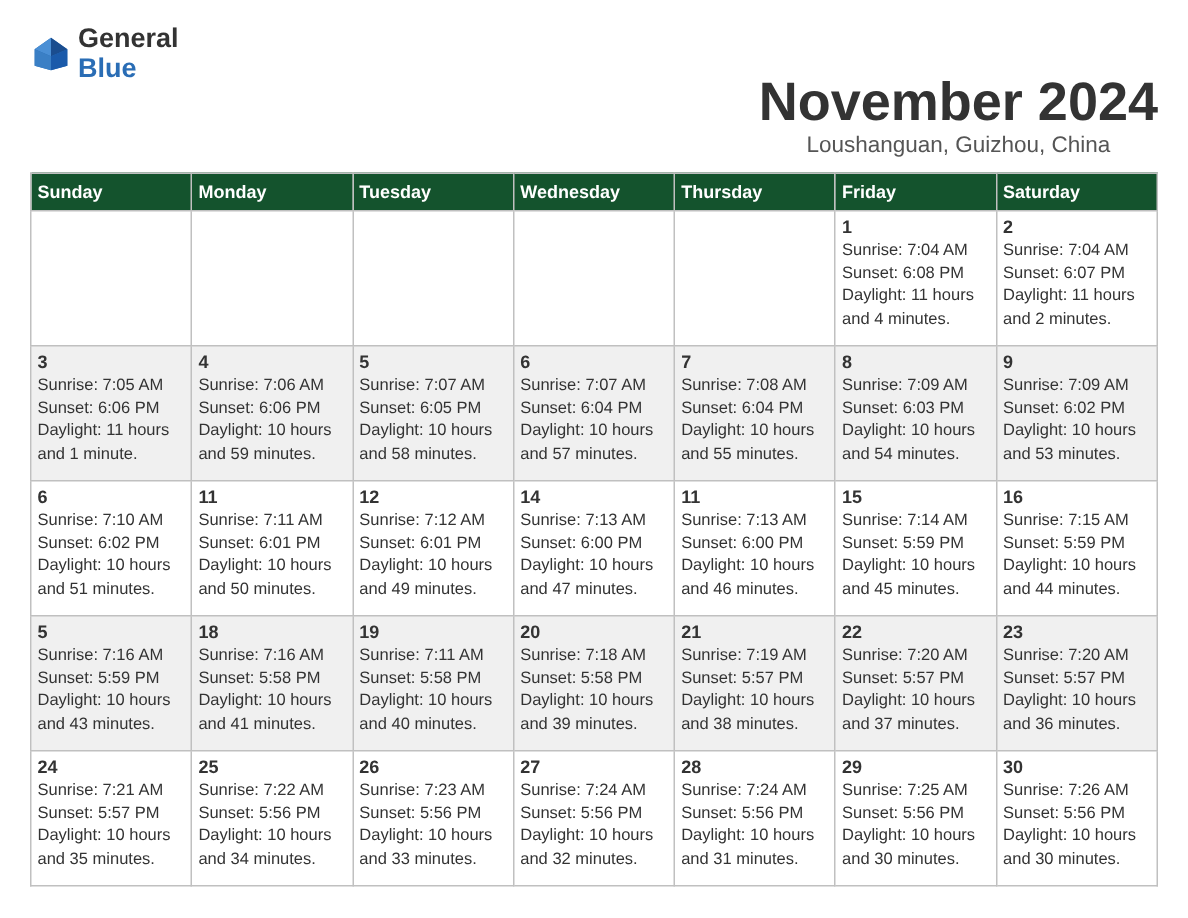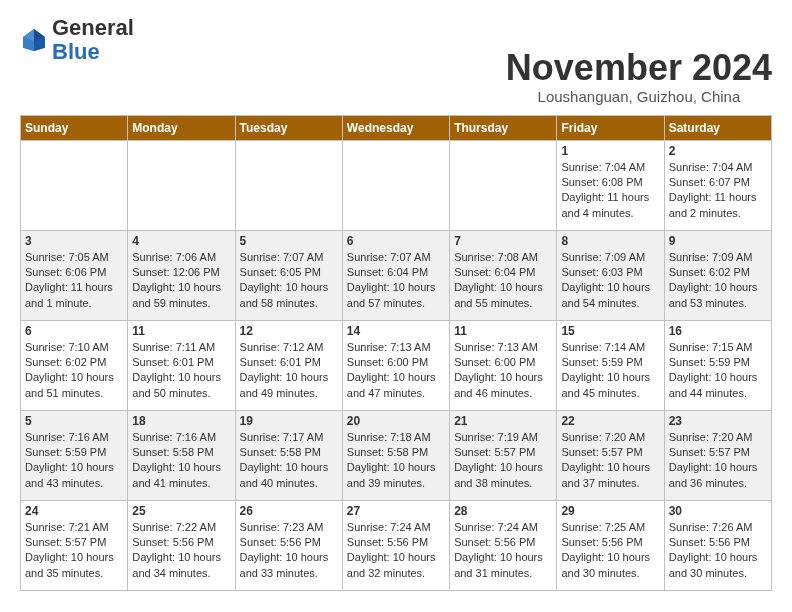--- a/index.html
+++ b/index.html
@@ -18,21 +18,21 @@
       align-items: flex-start;
       justify-content: space-between;
       margin-bottom: 10px;
     }
     .logo {
       display: flex;
       align-items: center;
       gap: 4px;
     }
     .logo-text {
-      font-size: 22px;
+      font-size: 18px;
       font-weight: bold;
       line-height: 1.1;
     }
     .logo-text .general { color: #333; }
     .logo-text .blue { color: #2a6db5; }
     .logo-icon {
       width: 28px;
       height: 28px;
     }
     .title-block {
@@ -48,21 +48,21 @@
     .location {
       font-size: 15px;
       color: #555;
     }
     table {
       width: 100%;
       border-collapse: collapse;
       table-layout: fixed;
     }
     thead tr th {
-      background: #a16207;
+      background: #14532d;
       color: #fff;
       font-size: 12px;
       font-weight: bold;
       padding: 5px 4px;
       text-align: left;
       border: 1px solid #c0c0c0;
     }
     tbody tr td {
       border: 1px solid #c0c0c0;
       vertical-align: top;
@@ -149,21 +149,21 @@
         <tr>
           <td>
             <span class="day-num">3</span>
             <div class="day-info">Sunrise: 7:05 AM
 Sunset: 6:06 PM
 Daylight: 11 hours and 1 minute.</div>
           </td>
           <td>
             <span class="day-num">4</span>
             <div class="day-info">Sunrise: 7:06 AM
-Sunset: 12:06 PM
+Sunset: 6:06 PM
 Daylight: 10 hours and 59 minutes.</div>
           </td>
           <td>
             <span class="day-num">5</span>
             <div class="day-info">Sunrise: 7:07 AM
 Sunset: 6:05 PM
 Daylight: 10 hours and 58 minutes.</div>
           </td>
           <td>
             <span class="day-num">6</span>
@@ -242,21 +242,21 @@
 Daylight: 10 hours and 43 minutes.</div>
           </td>
           <td>
             <span class="day-num">18</span>
             <div class="day-info">Sunrise: 7:16 AM
 Sunset: 5:58 PM
 Daylight: 10 hours and 41 minutes.</div>
           </td>
           <td>
             <span class="day-num">19</span>
-            <div class="day-info">Sunrise: 7:17 AM
+            <div class="day-info">Sunrise: 7:11 AM
 Sunset: 5:58 PM
 Daylight: 10 hours and 40 minutes.</div>
           </td>
           <td>
             <span class="day-num">20</span>
             <div class="day-info">Sunrise: 7:18 AM
 Sunset: 5:58 PM
 Daylight: 10 hours and 39 minutes.</div>
           </td>
           <td>

